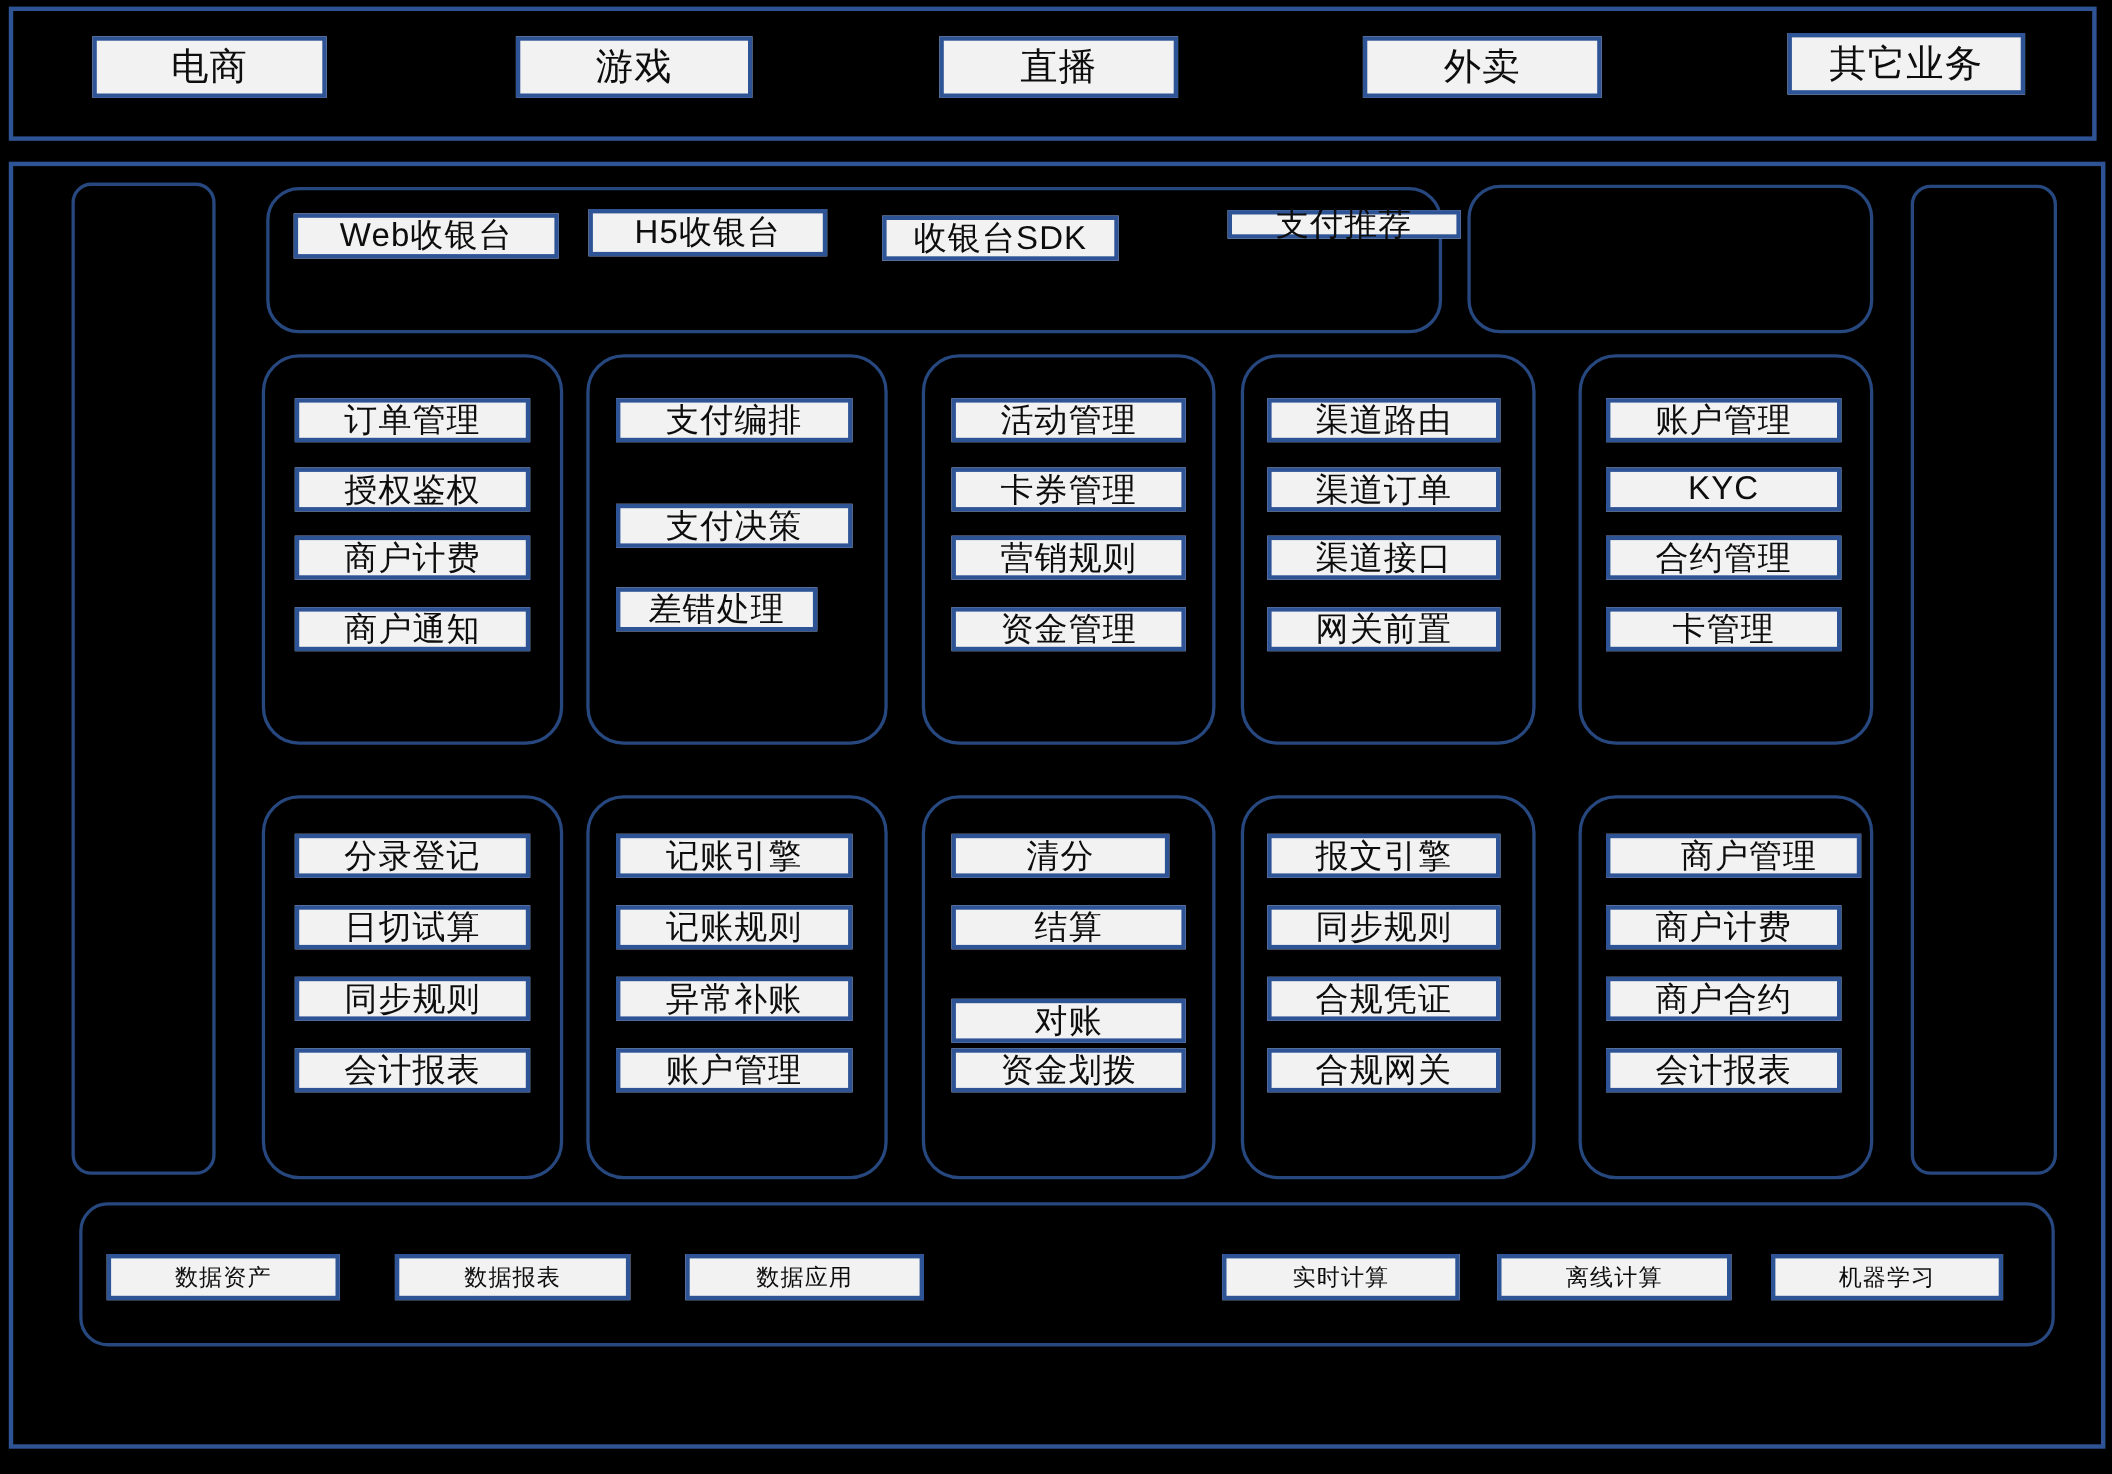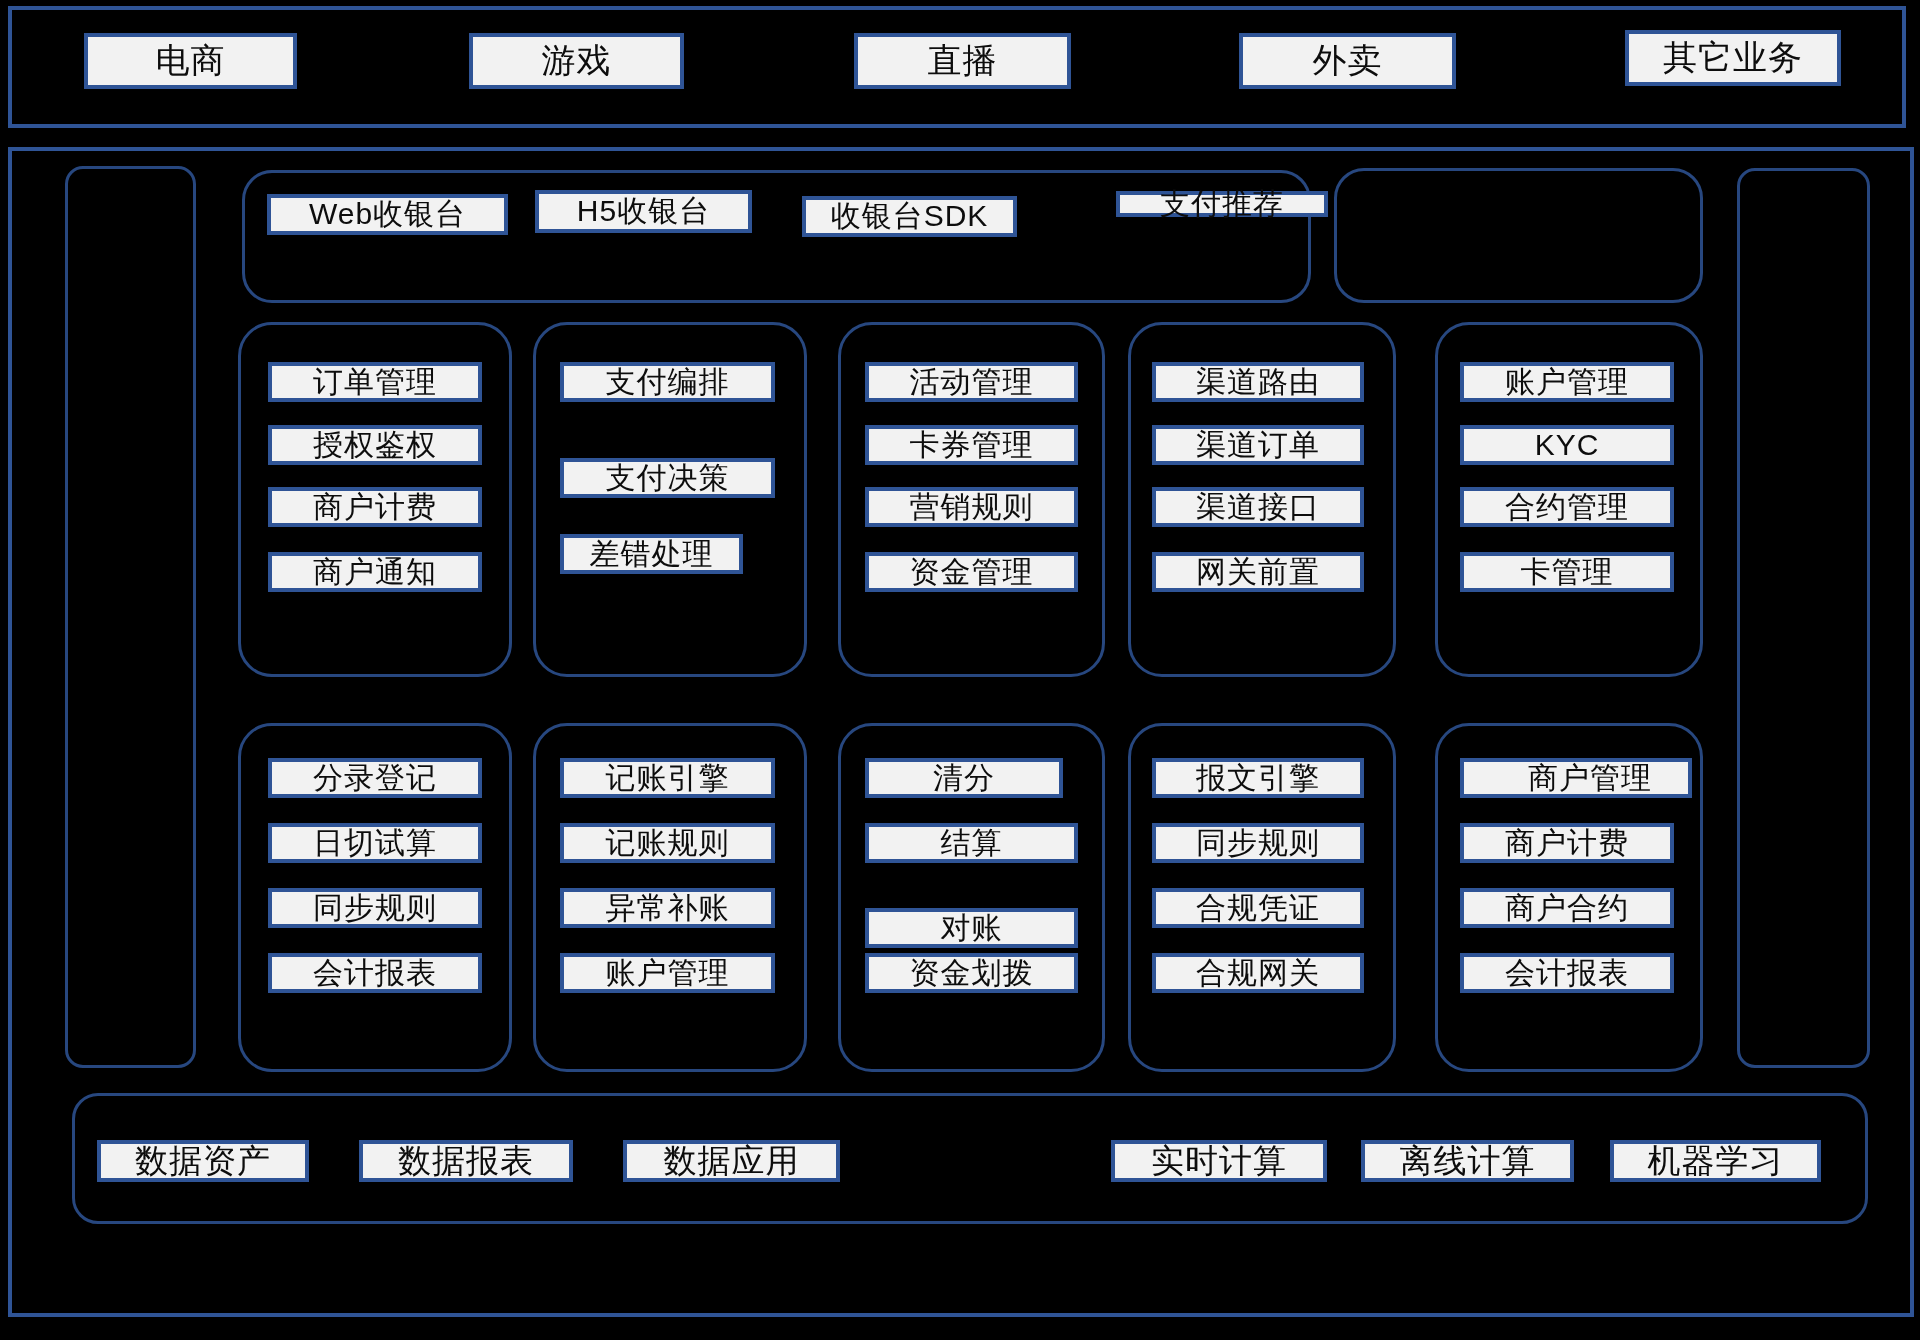--- a/index.html
+++ b/index.html
@@ -9,21 +9,21 @@
   }
   .frame{position:absolute;border:4px solid #2f5496;background:#000;box-sizing:border-box;}
   .rframe{position:absolute;border:3px solid #27477f;background:#000;box-sizing:border-box;border-radius:34px;}
   .pillar{position:absolute;border:3px solid #27477f;background:#000;box-sizing:border-box;border-radius:18px;}
   .ibox{
     position:absolute;height:40px;background:#f2f2f2;border:4px solid #2f5496;
     box-sizing:border-box;display:flex;align-items:center;justify-content:center;
     color:#0d0d0d;font-size:30px;letter-spacing:1px;white-space:nowrap;
   }
   .ibox.big{height:56px;font-size:34px;}
-  .ibox.bar{height:42px;font-size:33px;}
+  .ibox.bar{height:42px;font-size:21px;}
 </style>
 </head>
 <body>
 
 <div id="canvas">
 
   <div class="frame" style="left:8px;top:6px;width:1898px;height:122px;"></div>
   <div class="ibox big" style="left:84px;top:33px;width:213px;">电商</div>
   <div class="ibox big" style="left:469px;top:33px;width:215px;">游戏</div>
   <div class="ibox big" style="left:854px;top:33px;width:217px;">直播</div>

